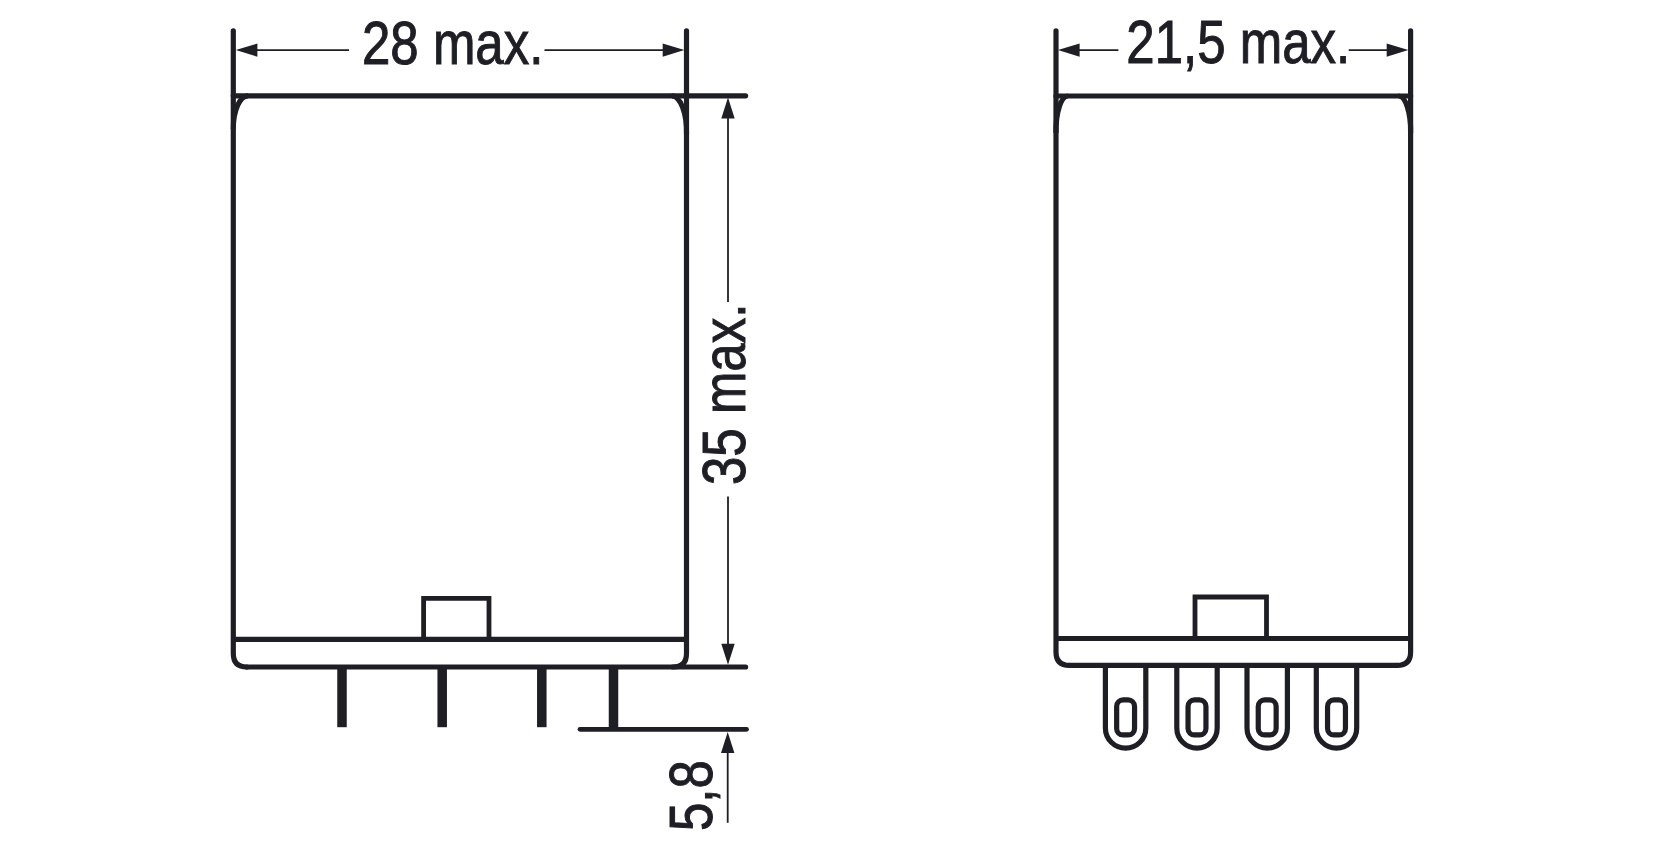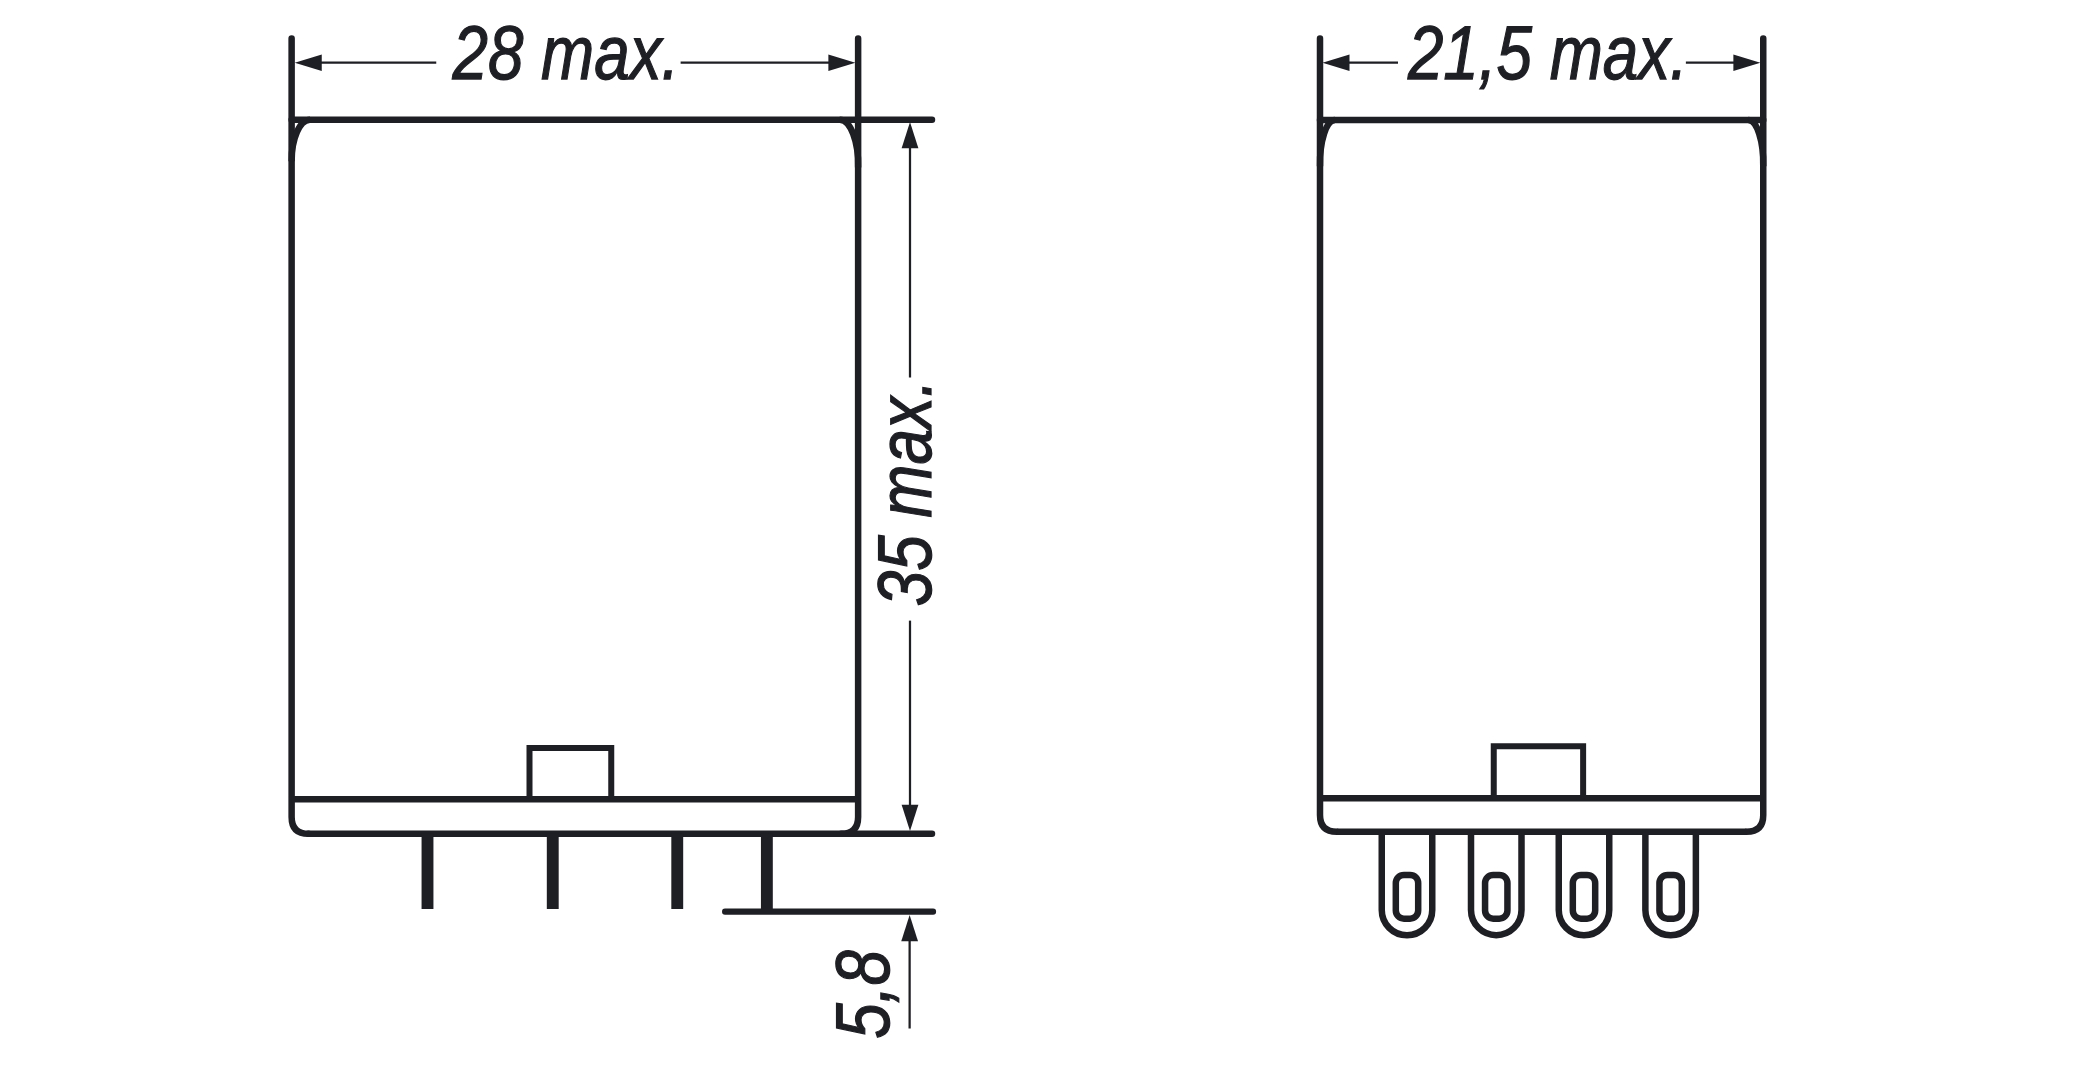--- a/index.html
+++ b/index.html
@@ -1,16 +1,16 @@
 <!DOCTYPE html>
 <html><head>
 <meta charset="utf-8">
 <style>
   html,body{margin:0;padding:0;background:#ffffff;}
-  .wrap{width:1421px;height:853px;position:relative;overflow:hidden;background:#fff;font-style:italic;}
+  .wrap{width:1421px;height:853px;position:relative;overflow:hidden;background:#fff;}
   text{font-family:"Liberation Sans",sans-serif;fill:#1e1e25;}
 </style>
 </head>
 <body>
 <div class="wrap">
 <svg width="1677" height="853" viewBox="0 0 1677 853" xmlns="http://www.w3.org/2000/svg">
   <g stroke="#1e1e25" fill="none">
 
     <g stroke="none">
       <text stroke="#1e1e25" stroke-width="1" transform="translate(362,63.5) scale(0.836,1)" font-size="61">28 max.</text>

